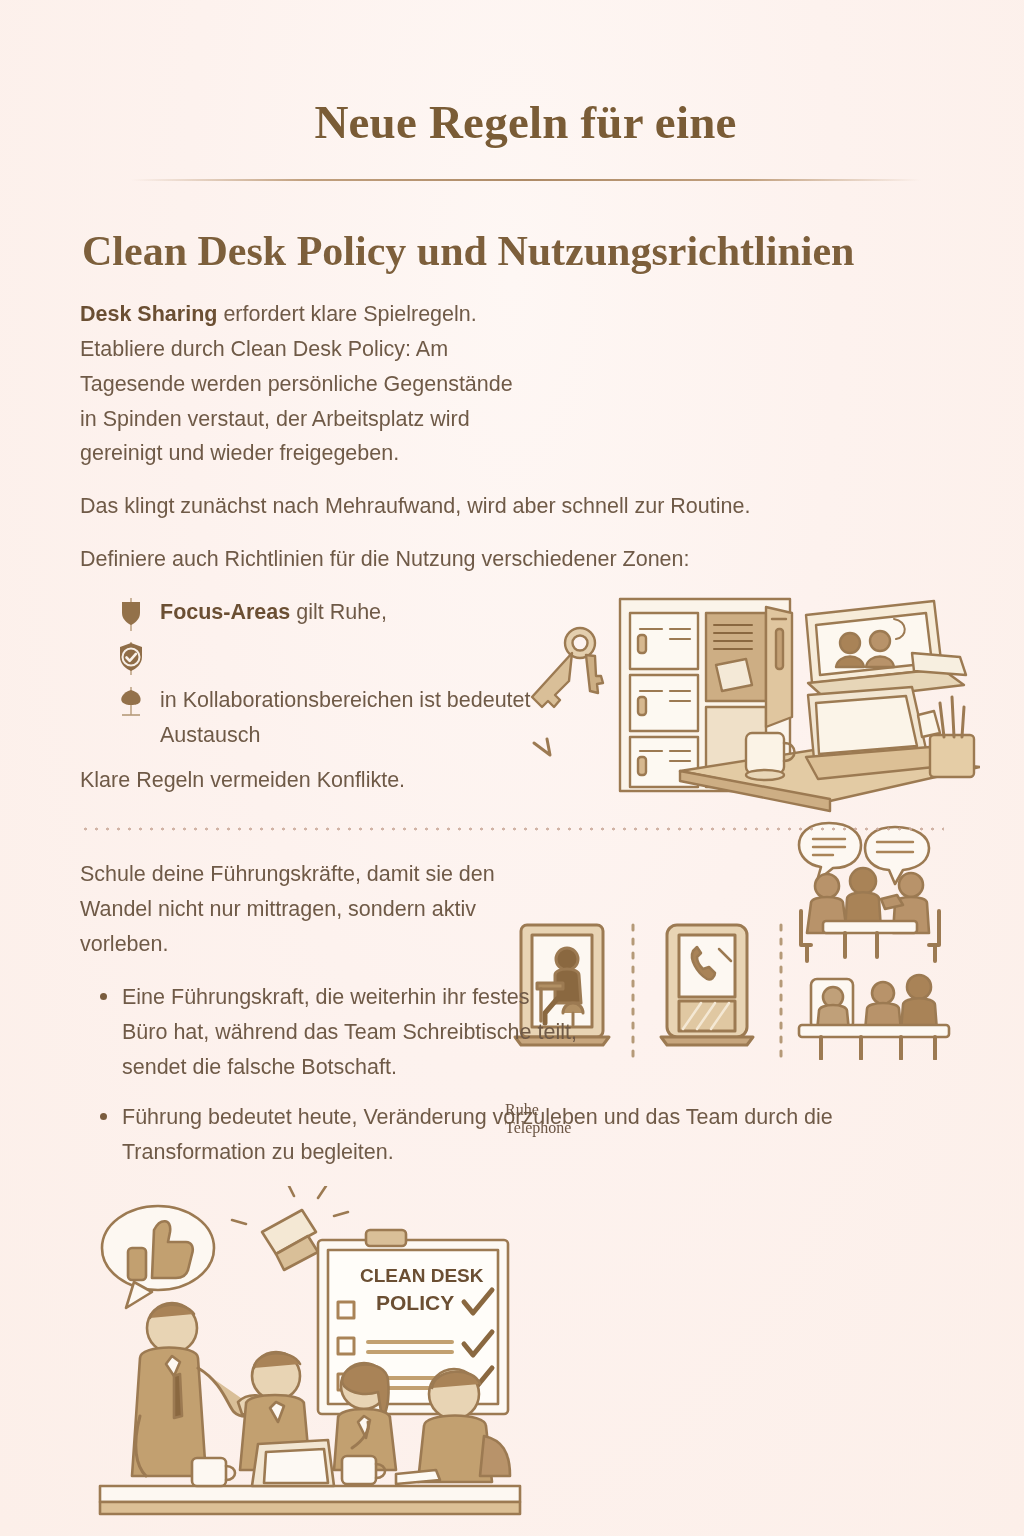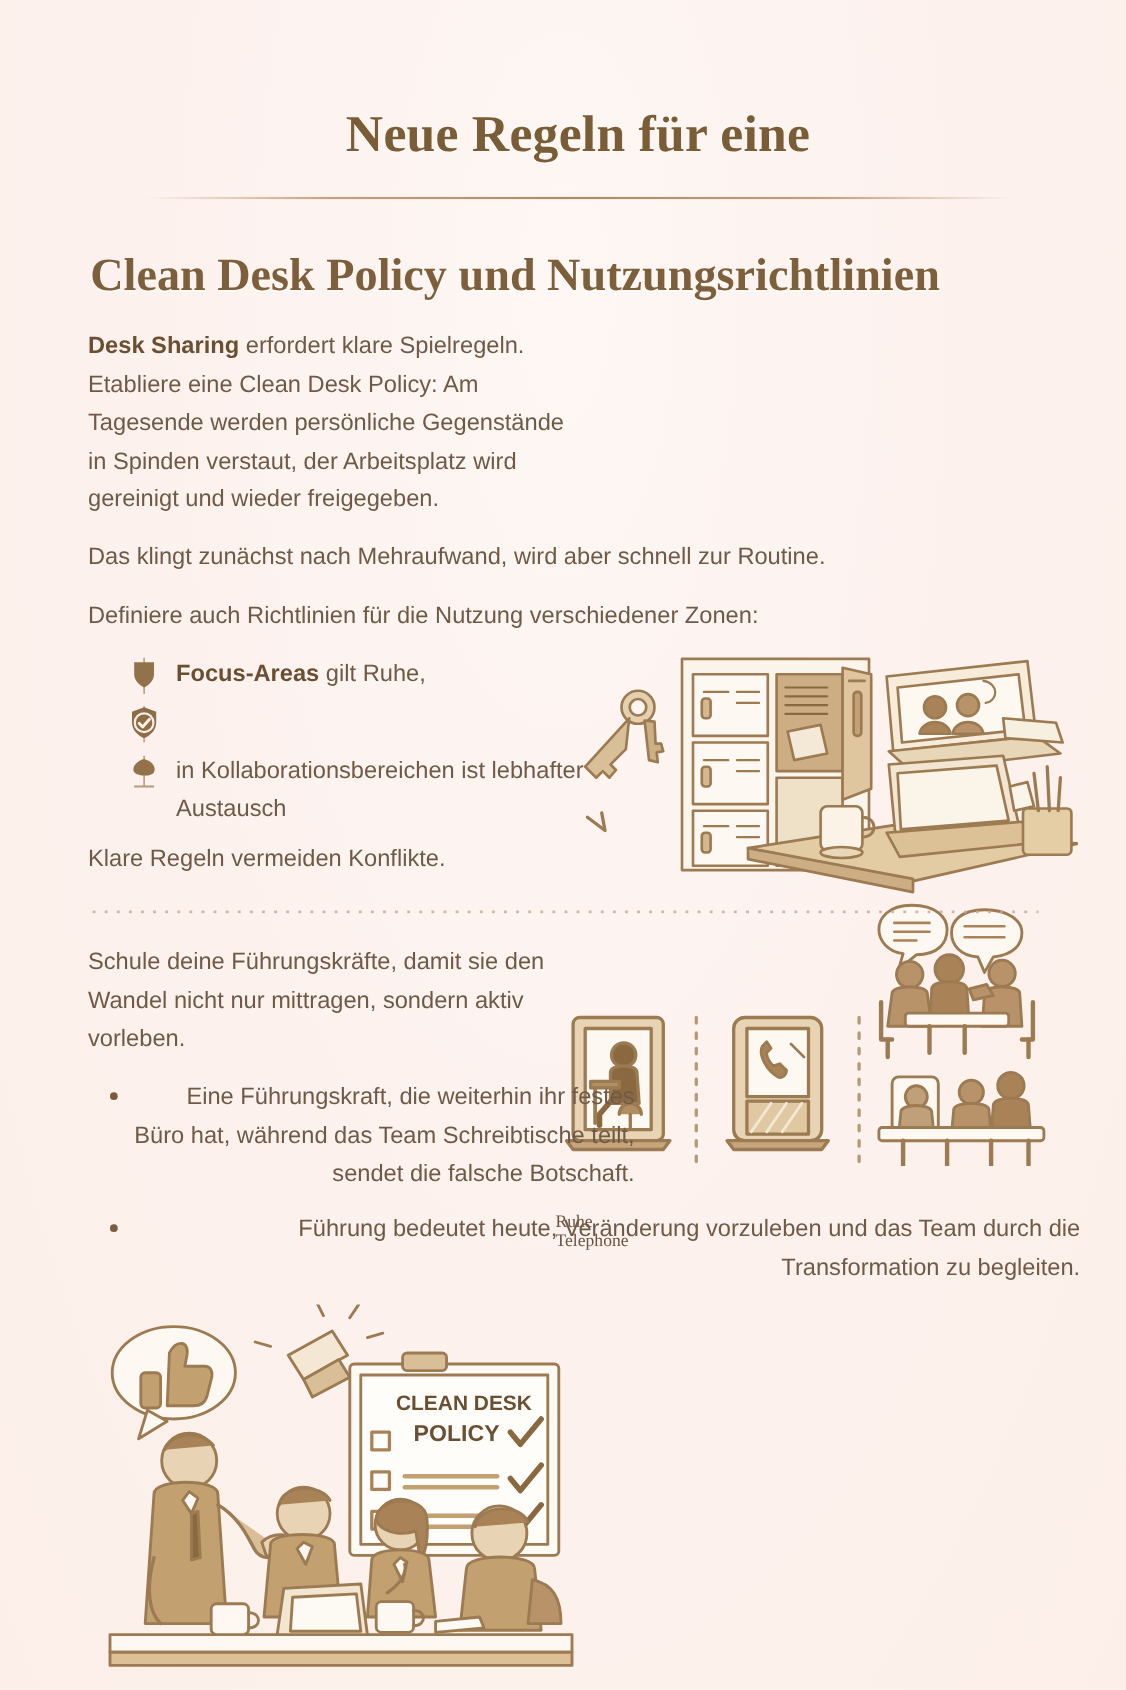--- a/index.html
+++ b/index.html
@@ -101,21 +101,20 @@
     top: 2px;
     width: 30px;
     height: 34px;
   }
 
   
   ul.dot-list {
     list-style: none;
     margin: 6px 0 0 0;
     padding: 0 0 0 10px;
-    text-align: right;
   }
   ul.dot-list > li {
     position: relative;
     padding-left: 32px;
     margin-bottom: 16px;
   }
   ul.dot-list > li::before {
     content: "";
     position: absolute;
     left: 10px;
@@ -166,21 +165,21 @@
 
   <div class="title-block">
     <div class="title-line">Neue Regeln für eine</div>
     <div class="title-rule"></div>
   </div>
 
   <div class="section" id="section-1">
 
     <h2 class="section-heading">Clean Desk Policy und Nutzungsrichtlinien</h2>
 
-    <p class="body-text narrow"><b>Desk Sharing</b><span> erfordert klare Spielregeln. Etabliere eine Clean Desk Policy: Am Tagesende werden persönliche Gegenstände in Spinden verstaut, der Arbeitsplatz wird gereinigt und wieder freigegeben.</span></p>
+    <p class="body-text narrow"><b>Desk Sharing</b><span> erfordert klare Spielregeln. Etabliere durch Clean Desk Policy: Am Tagesende werden persönliche Gegenstände in Spinden verstaut, der Arbeitsplatz wird gereinigt und wieder freigegeben.</span></p>
 
     <p class="body-text wide">Das klingt zunächst nach Mehraufwand, wird aber schnell zur Routine.</p>
 
     <p class="body-text wide">Definiere auch Richtlinien für die Nutzung verschiedener Zonen:</p>
 
     <ul class="icon-list">
       <li>
         <span class="bullet-icon">
           <svg viewBox="0 0 30 34" width="30" height="34">
             <line x1="15" y1="1" x2="15" y2="34" stroke="#b59a78" stroke-width="1.4"></line>
@@ -200,21 +199,21 @@
         </span>
       </li>
       <li>
         <span class="bullet-icon">
           <svg viewBox="0 0 30 34" width="30" height="34">
             <line x1="15" y1="2" x2="15" y2="30" stroke="#b59a78" stroke-width="1.4"></line>
             <line x1="6" y1="30" x2="24" y2="30" stroke="#b59a78" stroke-width="1.6"></line>
             <path d="M15 5 c8 2 11 8 9 12 c-2 4 -14 4 -17.5 0.5 C3 14 7 7 15 5 z" fill="#93714a"></path>
           </svg>
         </span>
-        <span class="list-text"><b></b><span>in Kollaborationsbereichen ist lebhafter Austausch</span></span>
+        <span class="list-text"><b></b><span>in Kollaborationsbereichen ist bedeutet Austausch</span></span>
       </li>
     </ul>
 
     <p class="body-text wide">Klare Regeln vermeiden Konflikte.</p>
 
     <div class="illus" id="illus-desk">
       <svg viewBox="0 0 460 230" width="460" height="230">
         <g fill="none" stroke="#9c7a52" stroke-width="2.4" stroke-linejoin="round" stroke-linecap="round">
 
           <g>

